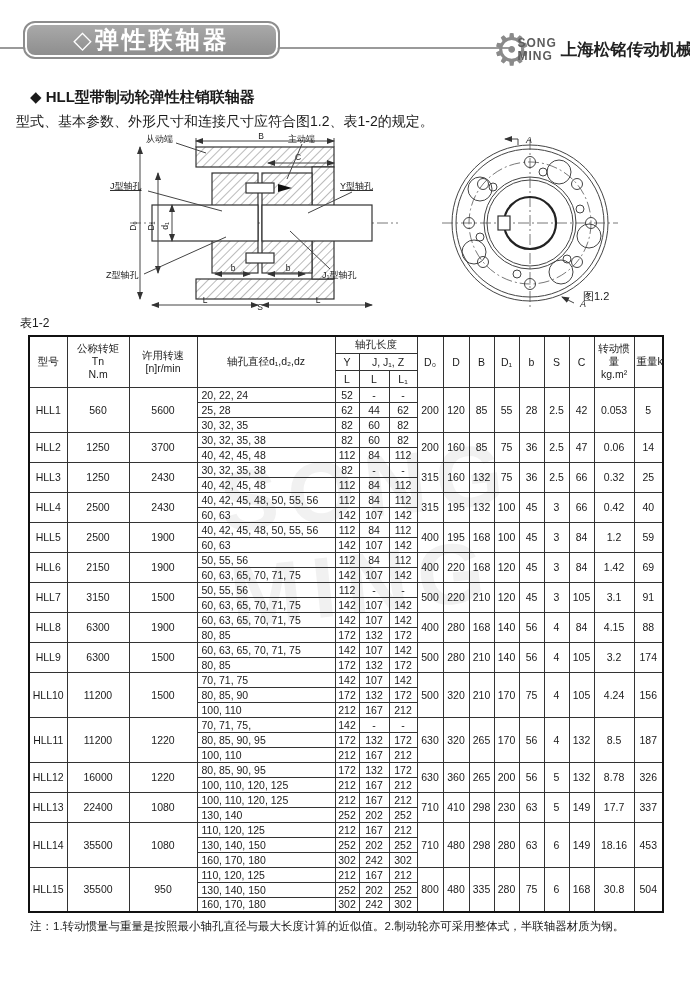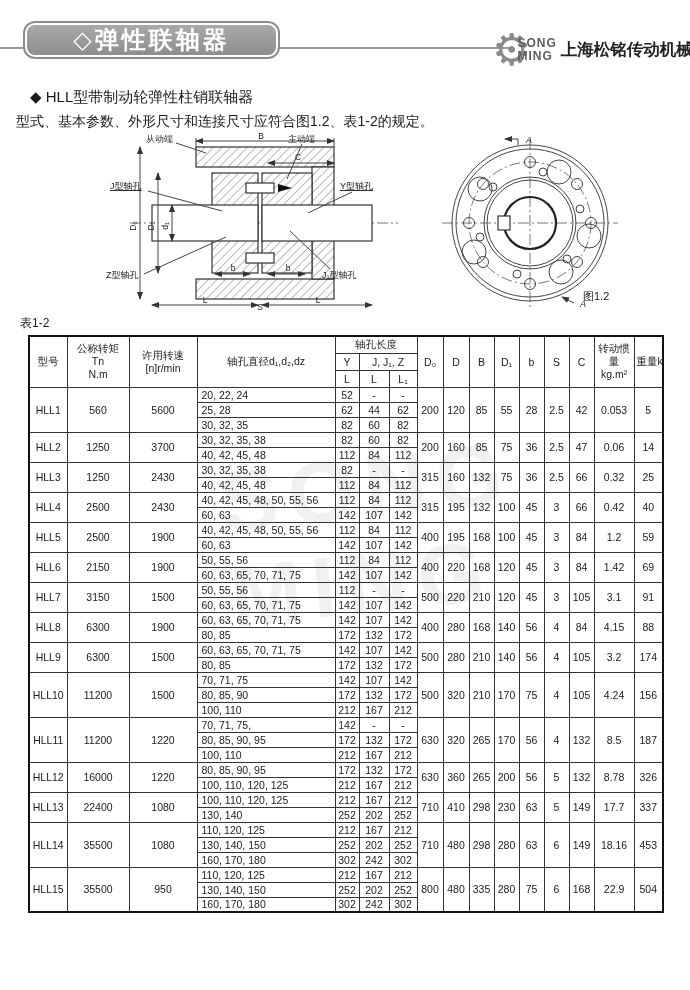--- a/index.html
+++ b/index.html
@@ -18,21 +18,21 @@
     border:2px solid #fff; outline:2px solid #8d8d8d; border-radius:10px;
     display:flex; align-items:center; justify-content:center;
   }
   .badge span { color:#fff; font-size:24px; font-weight:bold; letter-spacing:3px; }
   .logo { position:absolute; left:492px; top:28px; display:flex; align-items:center; }
   .gear-glyph { font-size:44px; line-height:44px; color:#8a8a8a; font-family:"DejaVu Sans",sans-serif; }
   .gear-text { display:flex; flex-direction:column; margin-left:-14px; }
   .gear-text span { font-size:12px; font-weight:bold; color:#5d5d5d; letter-spacing:1px; line-height:13px; }
   .company { font-size:16.5px; font-weight:bold; color:#222; margin-left:4px; white-space:nowrap; }
   
-  .section-title { margin:8px 0 0 30px; font-size:15px; font-weight:normal; }
+  .section-title { margin:8px 0 0 30px; font-size:15px; font-weight:bold; }
   .intro { margin:6px 0 0 16px; font-size:14px; }
   
   .figure-wrap { position:relative; height:180px; }
   .figure-wrap svg { position:absolute; left:0; top:0; }
   .fig-caption { position:absolute; left:583px; top:158px; font-size:11px; }
   svg text { font-family:"Liberation Sans","DejaVu Sans",sans-serif; fill:#1a1a1a; }
   .lbl { font-size:9px; }
   .dim { font-size:8.5px; }
   .ln { stroke:#444; stroke-width:1; fill:none; }
   .cl { stroke:#555; stroke-width:0.8; stroke-dasharray:11 3 2 3; fill:none; }
@@ -627,34 +627,35 @@
           <td>212</td>
           <td>167</td>
           <td>212</td>
           <td rowspan="3">800</td>
           <td rowspan="3">480</td>
           <td rowspan="3">335</td>
           <td rowspan="3">280</td>
           <td rowspan="3">75</td>
           <td rowspan="3">6</td>
           <td rowspan="3">168</td>
-          <td rowspan="3">22.9</td>
+          <td rowspan="3">30.8</td>
           <td rowspan="3">504</td>
         </tr>
         <tr>
           <td class="al">130, 140, 150</td>
           <td>252</td>
           <td>202</td>
           <td>252</td>
         </tr>
         <tr>
           <td class="al">160, 170, 180</td>
           <td>302</td>
           <td>242</td>
           <td>302</td>
         </tr>
       </tbody>
   </table>
 
   <div class="notes">
+    <div>注：1.转动惯量与重量是按照最小轴孔直径与最大长度计算的近似值。2.制动轮亦可采用整体式，半联轴器材质为钢。</div>
   </div>
 
 </div>
 
 </body></html>

